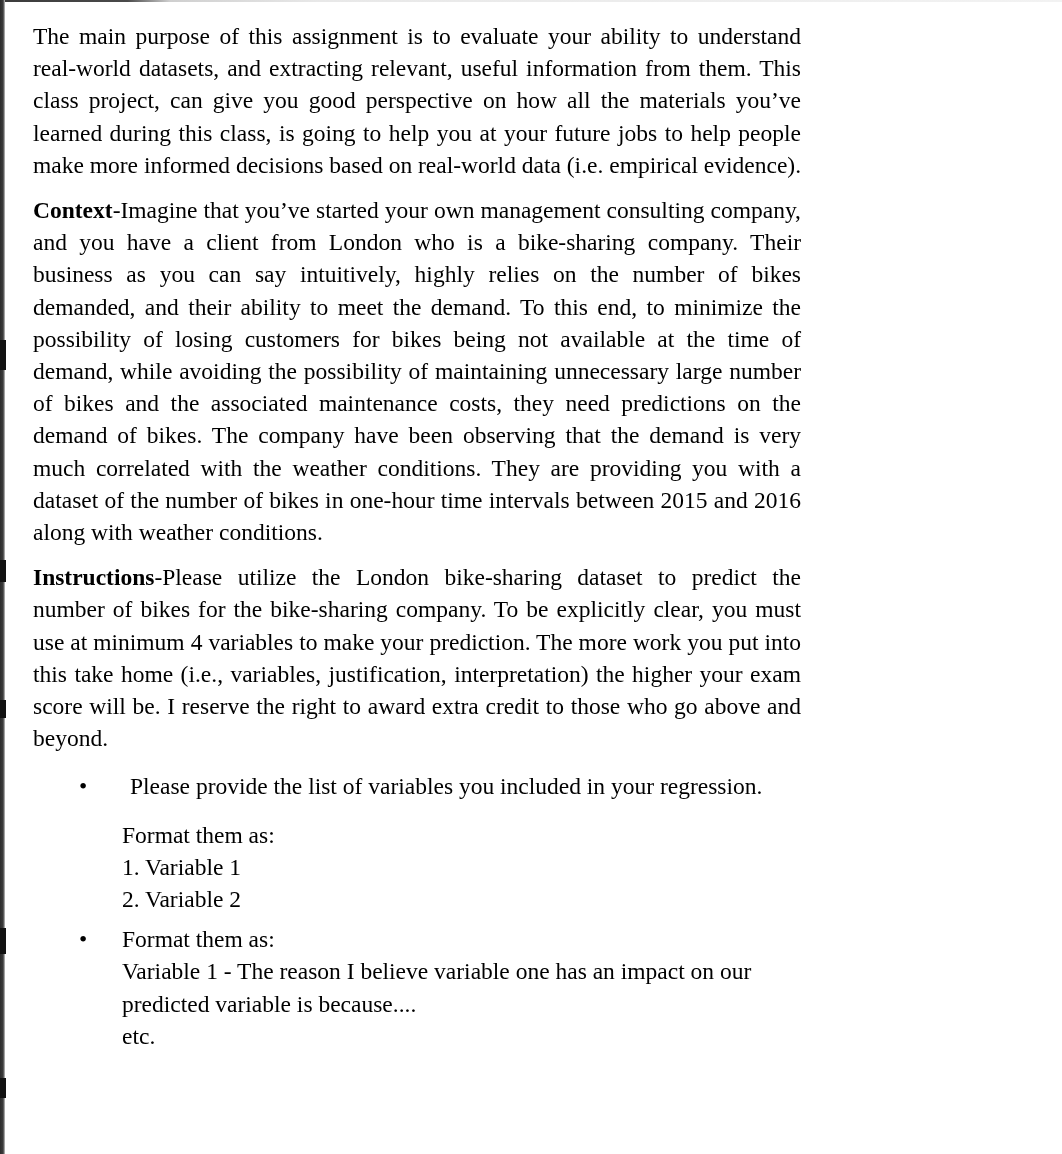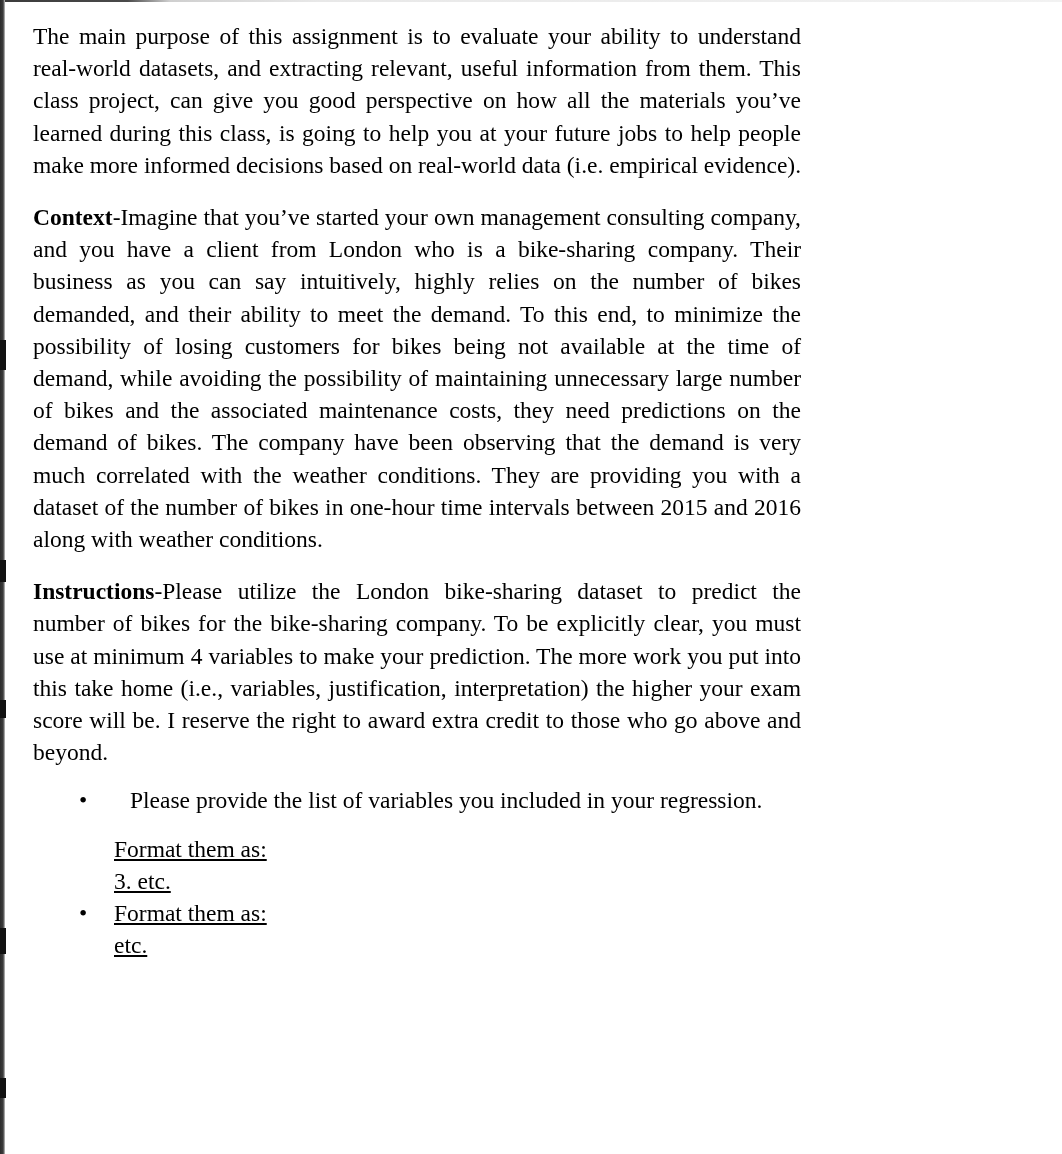--- a/index.html
+++ b/index.html
@@ -61,21 +61,21 @@
     line-height: 32.2px;
     text-align: justify;
     text-justify: inter-word;
   }
 
   p.para {
     margin: 0 0 0 0;
     text-align: justify;
   }
   p.para + p.para {
-    margin-top: 20px;
+    margin-top: 13px;
   }
 
   .lead {
     font-weight: bold;
   }
 
   ul.bullets {
     list-style: none;
     margin: 0;
     padding: 0;
@@ -96,22 +96,21 @@
   }
   .bullet-main {
     text-align: justify;
     margin: 16px;
   }
   .sub-line {
     text-align: left;
     margin: 0;
   }
   .sub-block {
-    margin: 0;
-    text-decoration: underline;
+    margin: 8px;
   }
 </style>
 </head>
 <body>
 
 <div class="scan-edge-top"></div>
 <div class="scan-edge-left"></div>
 <div class="scan-edge-left-blotch" style="top:340px;height:30px;"></div>
 <div class="scan-edge-left-blotch" style="top:560px;height:22px;"></div>
 <div class="scan-edge-left-blotch" style="top:700px;height:18px;"></div>
@@ -127,28 +126,30 @@
 
     <p class="para"><span class="lead">Instructions</span><span>-Please utilize the London bike-sharing dataset to predict the number of bikes for the bike-sharing company. To be explicitly clear, you must use at minimum 4 variables to make your prediction. The more work you put into this take home (i.e., variables, justification, interpretation) the higher your exam score will be. I reserve the right to award extra credit to those who go above and beyond.</span></p>
 
     <ul class="bullets">
 
       <li>
         <span class="bullet-dot">•</span>
         <div class="bullet-main">Please provide the list of variables you included in your regression.</div>
         <div class="sub-block">
           <div class="sub-line">Format them as:</div>
-          <div class="sub-line">3. etc.</div>
+          <div class="sub-line">1. Variable 1</div>
+          <div class="sub-line">2. Variable 2</div>
         </div>
       </li>
 
       <li>
         <span class="bullet-dot">•</span>
         <div class="sub-block">
           <div class="sub-line">Format them as:</div>
+          <div class="sub-line">Variable 1 - The reason I believe variable one has an impact on our predicted variable is because....</div>
           <div class="sub-line">etc.</div>
         </div>
       </li>
 
     </ul>
 
   </div>
 </div>
 
 </body></html>

